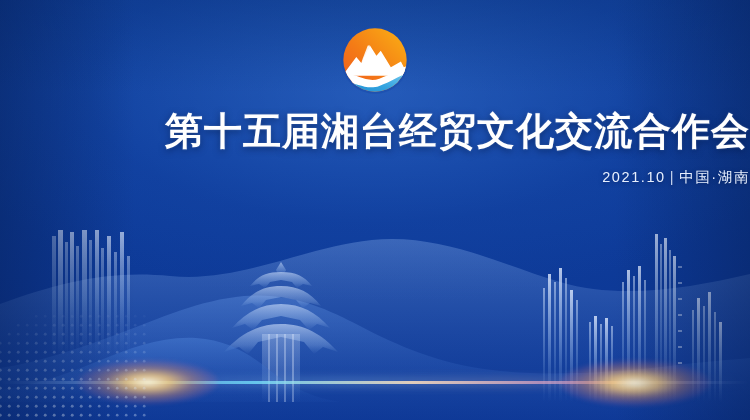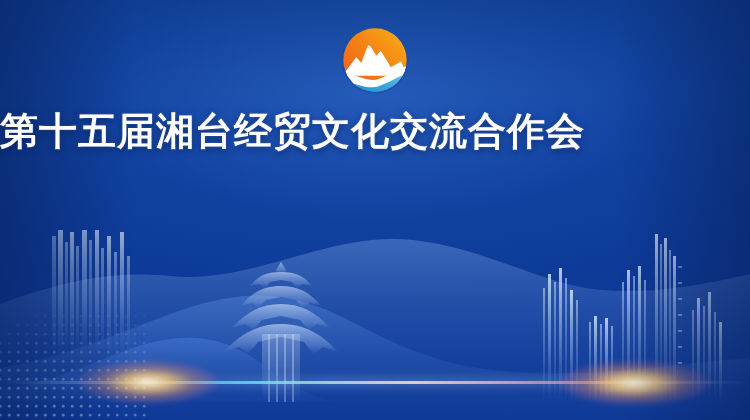--- a/index.html
+++ b/index.html
@@ -81,21 +81,21 @@
   
   .logo-wrap{
     position:absolute;left:0;right:0;top:24px;
     display:flex;justify-content:center;
   }
   .logo{width:72px;height:72px;display:block;}
 
   
   .titles{
     position:absolute;left:0;right:0;top:108px;
-    text-align:left;
+    text-align:right;
   }
   .title-line{
     color:#ffffff;
     font-family:"Liberation Serif","DejaVu Serif",serif;
     font-weight:700;
     font-size:38px;
     line-height:46px;
     letter-spacing:1px;
     text-shadow:0 2px 7px rgba(4,24,70,.60), 0 0 2px rgba(180,210,255,.35);
     white-space:nowrap;
@@ -304,15 +304,18 @@
 
         <path d="M-5,84 C18,74 34,94 56,86 C76,79 88,68 105,66 L105,105 L-5,105 Z" fill="url(#waterG)"></path>
       </g>
 
       <circle cx="50" cy="50" r="44" fill="none" stroke="#ffffff" stroke-width="0"></circle>
     </svg>
   </div>
 
   <div class="titles">
     <div class="title-line l1">第十五届湘台经贸文化交流合作会</div>
+    <div class="subtitle">
+      <span>2021.10</span><span class="sub-sep">|</span><span>中国·湖南</span>
+    </div>
   </div>
 
 </div>
 
 </body></html>

